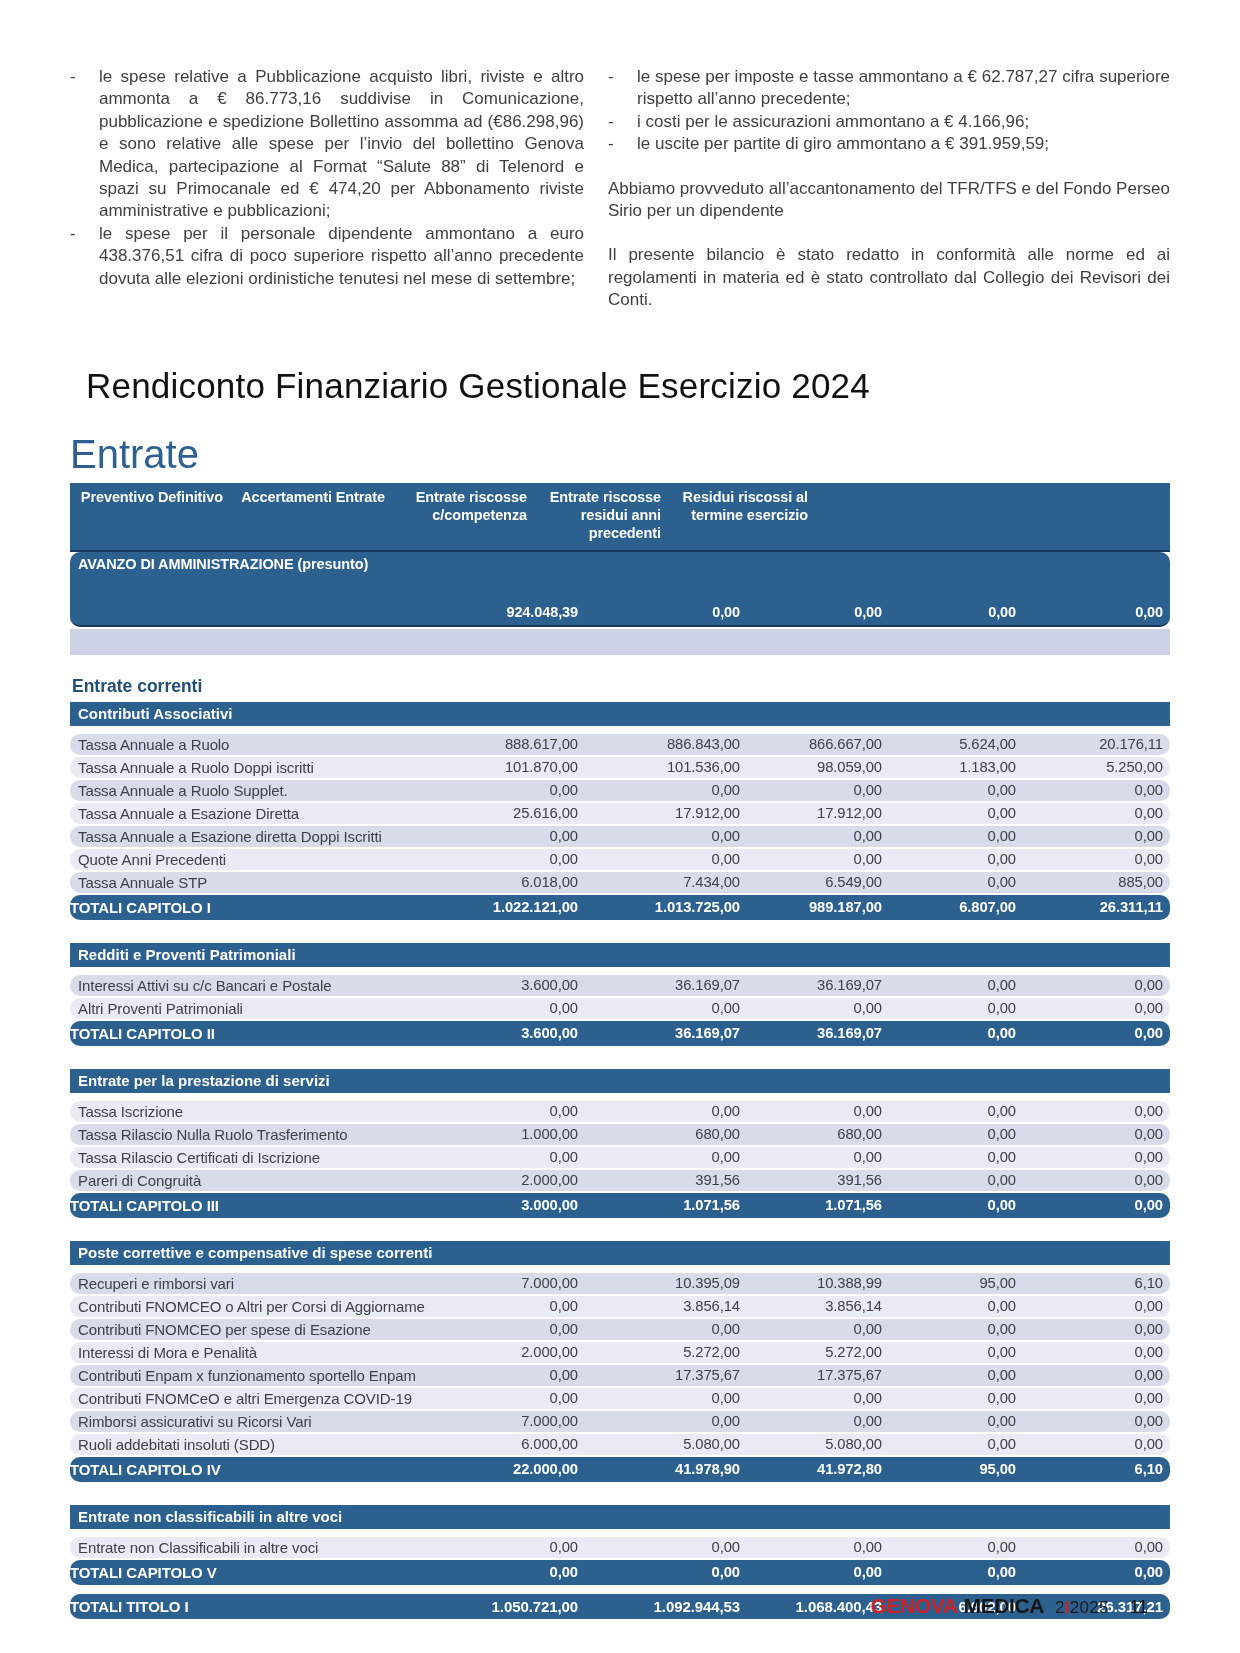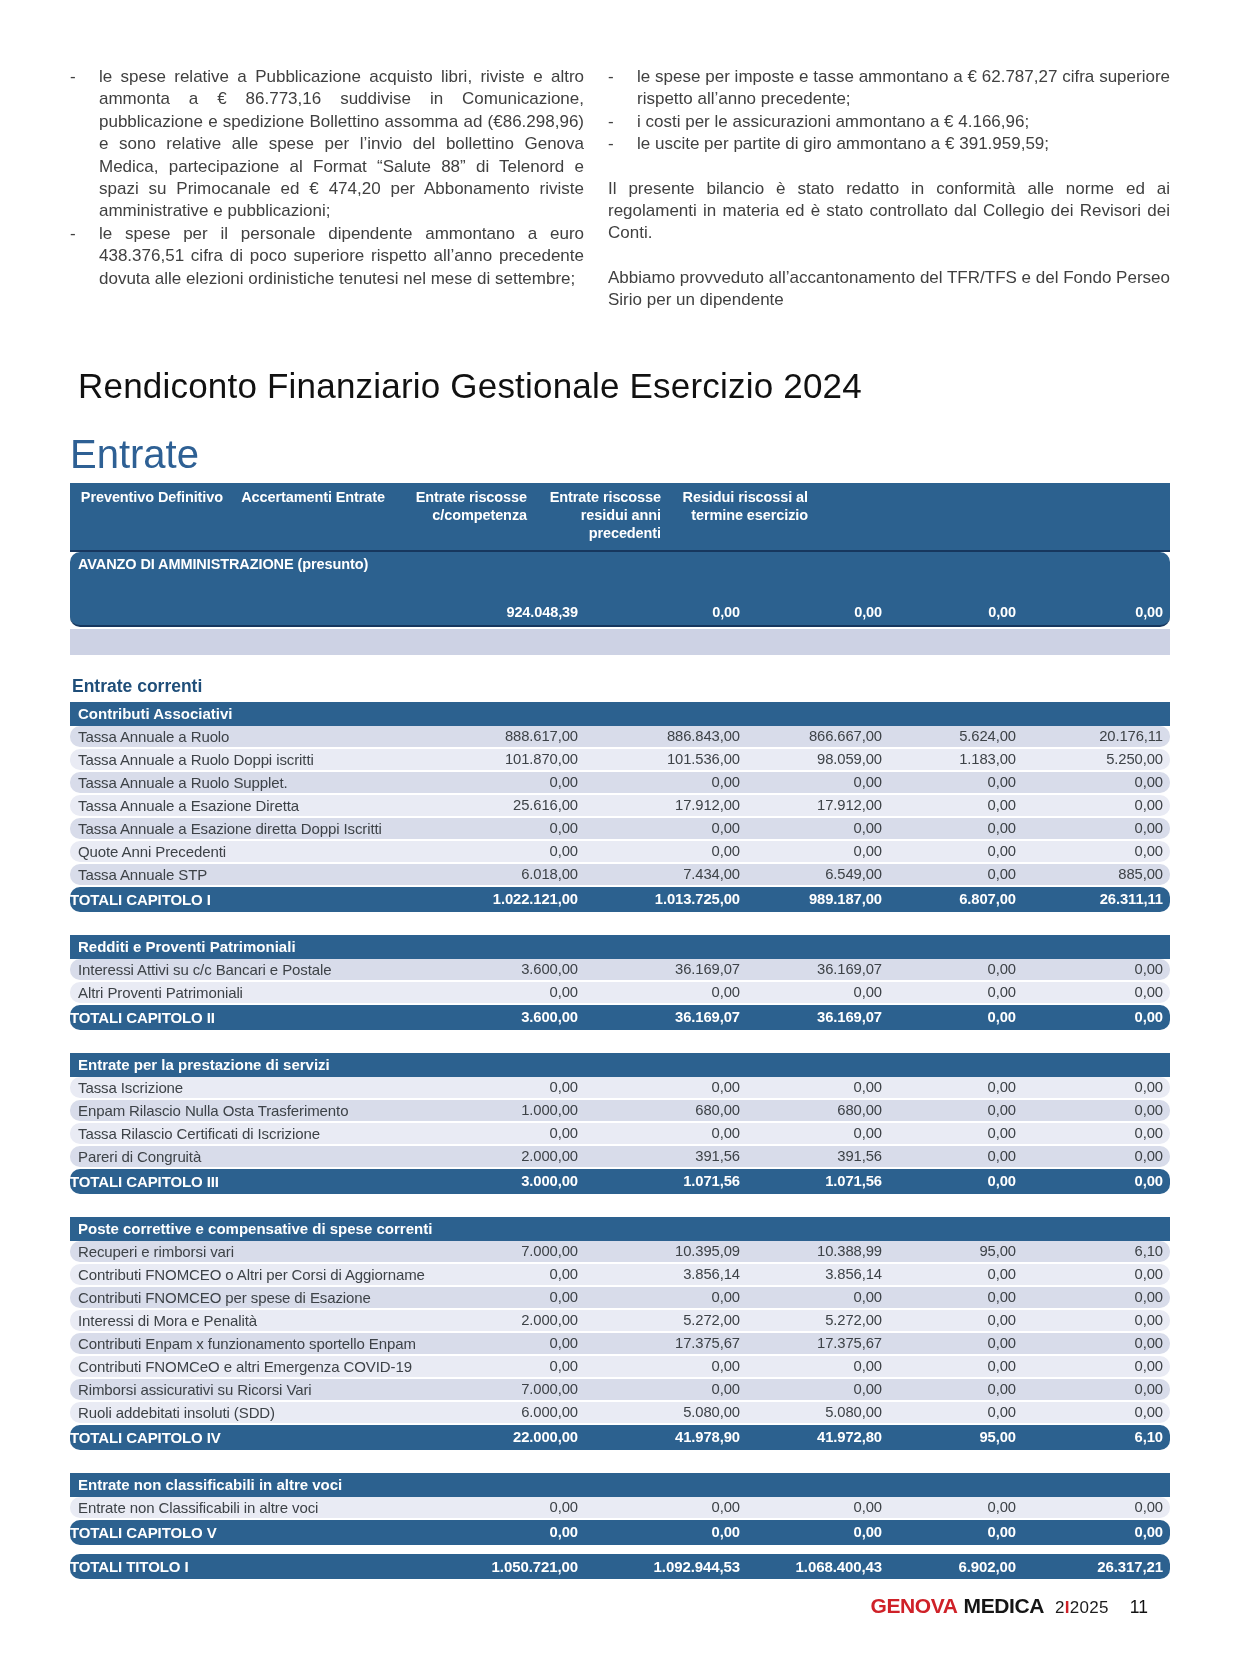--- a/index.html
+++ b/index.html
@@ -24,21 +24,21 @@
   
   .intro{display:flex;gap:24px;color:var(--body-text);font-size:17px;line-height:22.4px;}
   .colL{width:514px;flex:none;}
   .colR{width:562px;flex:none;}
   .bullet{display:flex;}
   .dash{width:29px;flex:none;}
   .btext{flex:1;text-align:justify;}
   .para{margin-top:22px;text-align:justify;}
 
   
-  .title{font-size:35px;font-weight:400;color:#111111;margin:54px 0 0 8px;letter-spacing:.2px;}
+  .title{font-size:35px;font-weight:400;color:#111111;margin:54px 0 0 16px;letter-spacing:.2px;}
   .entrate-h{font-size:40px;font-weight:400;color:var(--heading-blue);margin:26px 0 6px 0;}
 
   
   .ftable{width:1100px;font-size:14.5px;letter-spacing:-.1px;}
   .thead{display:flex;background:var(--blue);border-bottom:2px solid var(--navy);}
   .hcell{color:#ffffff;font-weight:bold;line-height:1.24;padding:6px 7px 7px 0;text-align:right;}
   .hdesc{flex:1;text-align:left;padding-left:8px;}
   .c1{width:153px;flex:none;}
   .c2{width:155px;flex:none;}
   .c3{width:135px;flex:none;}
@@ -55,21 +55,21 @@
   .trow.avanzo .cell{color:#ffffff;font-weight:bold;padding:4px 0;}
   .trow.avanzo .cdesc{padding-left:8px;}
   .trow.avanzo .cnum{padding-right:7px;margin-top:48px;}
   .trow.total{background:var(--blue);margin-bottom:0;}
   .trow.total .cell{color:#ffffff;font-weight:bold;padding:4px 0;font-size:15px;}
   .trow.total .cnum{padding-right:7px;}
   .band{height:26px;background:var(--band);margin-bottom:2px;}
   .subheading{color:var(--subheading-blue);font-weight:bold;font-size:17.5px;margin:21px 0 5px 2px;letter-spacing:0;}
   .section{margin-bottom:23px;}
   .section:last-child{margin-bottom:9px;}
-  .sec-header{background:var(--blue);color:#ffffff;font-weight:bold;font-size:15px;padding:3px 8px 4px 8px;margin-bottom:0;letter-spacing:0;}
+  .sec-header{background:var(--blue);color:#ffffff;font-weight:bold;font-size:15px;padding:3px 8px 4px 8px;margin-bottom:8px;letter-spacing:0;}
   #sections .trow .cdesc{font-size:15px;}
   #sections .trow .cnum{font-size:14.8px;}
 
   
   .footer{position:absolute;top:1594px;right:92px;display:flex;align-items:baseline;white-space:nowrap;}
   .brand{font-weight:bold;font-size:21px;letter-spacing:-.4px;}
   .brand-red{color:var(--red);}
   .brand-black{color:#151515;margin-left:6px;}
   .issue{font-size:17px;color:#1c1c1c;margin-left:11px;letter-spacing:.3px;}
   .issue .sep{color:var(--red);font-weight:bold;}
@@ -100,22 +100,22 @@
           <div class="bullet">
             <div class="dash">-</div>
             <div class="btext">i costi per le assicurazioni ammontano a € 4.166,96;</div>
           </div>
           <div class="bullet">
             <div class="dash">-</div>
             <div class="btext">le uscite per partite di giro ammontano a € 391.959,59;</div>
           </div>
         </div>
       <div id="right-paras">
+          <div class="para">Abbiamo provveduto all’accantonamento del TFR/TFS e del Fondo Perseo Sirio per un dipendente</div>
           <div class="para">Il presente bilancio è stato redatto in conformità alle norme ed ai regolamenti in materia ed è stato controllato dal Collegio dei Revisori dei Conti.</div>
-          <div class="para">Abbiamo provveduto all’accantonamento del TFR/TFS e del Fondo Perseo Sirio per un dipendente</div>
         </div>
     </div>
   </div>
 
   <h1 class="title">Rendiconto Finanziario Gestionale Esercizio 2024</h1>
 
   <h2 class="entrate-h">Entrate</h2>
 
   <div class="ftable">
     <div class="thead" id="thead">
@@ -236,21 +236,21 @@
           <div class="sec-header">Entrate per la prestazione di servizi</div>
           <div class="trow light">
             <div class="cell cdesc">Tassa Iscrizione</div>
             <div class="cell cnum c1">0,00</div>
             <div class="cell cnum c2">0,00</div>
             <div class="cell cnum c3">0,00</div>
             <div class="cell cnum c4">0,00</div>
             <div class="cell cnum c5">0,00</div>
           </div>
           <div class="trow dark">
-            <div class="cell cdesc">Enpam Rilascio Nulla Osta Trasferimento</div>
+            <div class="cell cdesc">Tassa Rilascio Nulla Ruolo Trasferimento</div>
             <div class="cell cnum c1">1.000,00</div>
             <div class="cell cnum c2">680,00</div>
             <div class="cell cnum c3">680,00</div>
             <div class="cell cnum c4">0,00</div>
             <div class="cell cnum c5">0,00</div>
           </div>
           <div class="trow light">
             <div class="cell cdesc">Tassa Rilascio Certificati di Iscrizione</div>
             <div class="cell cnum c1">0,00</div>
             <div class="cell cnum c2">0,00</div>

